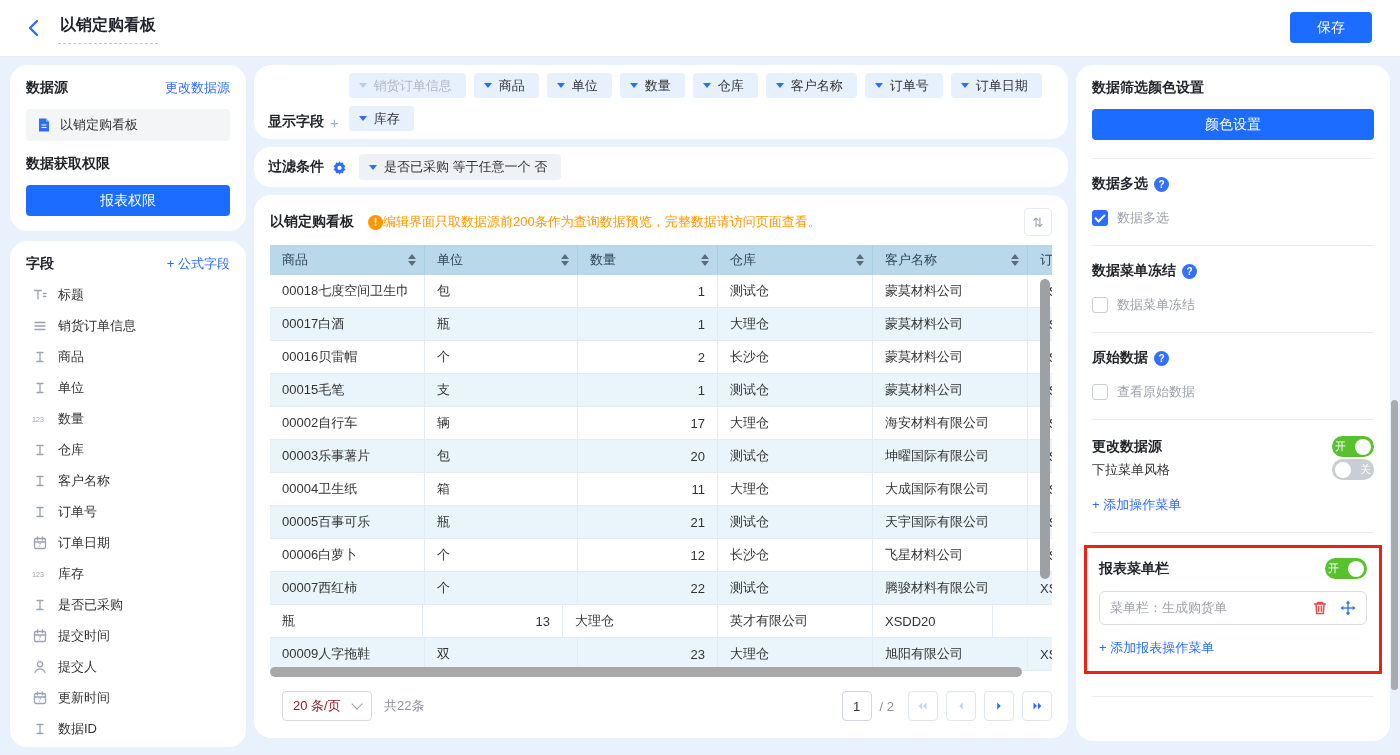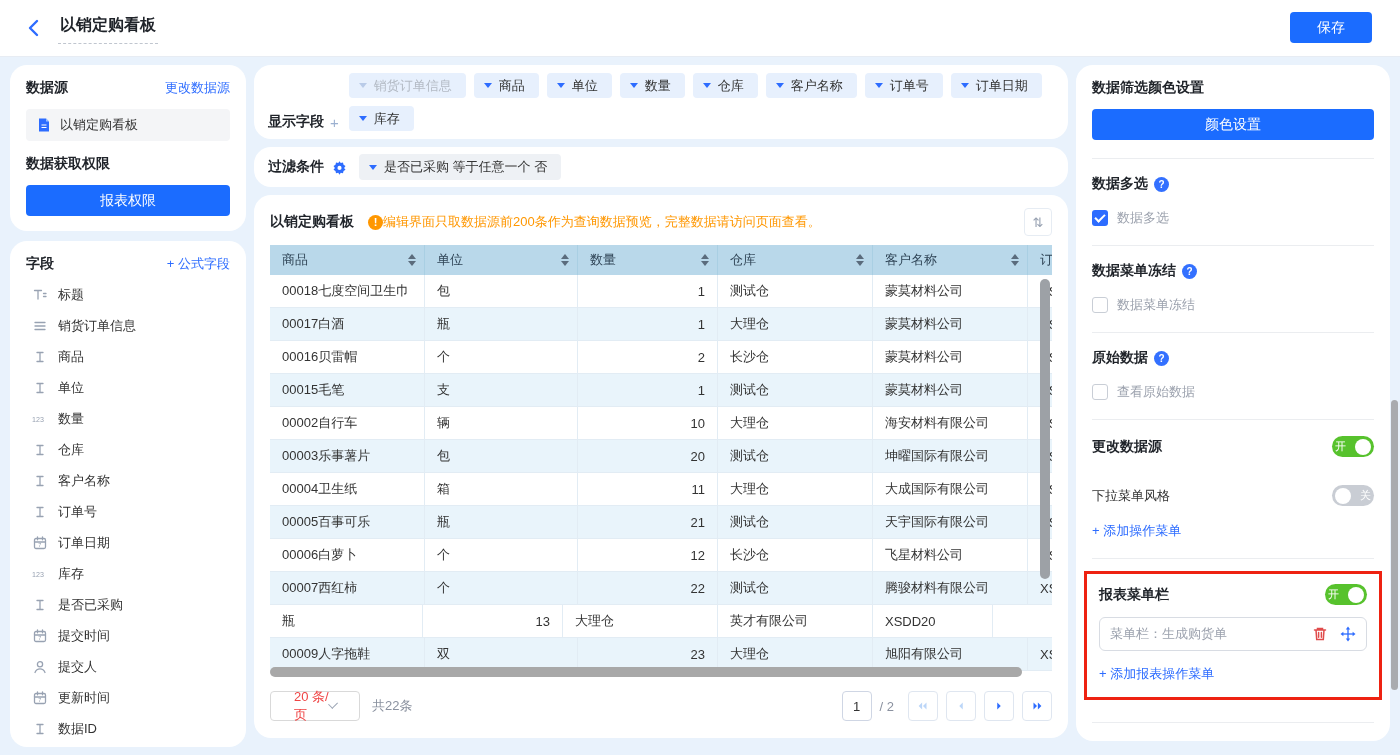--- a/index.html
+++ b/index.html
@@ -61,21 +61,21 @@
   .sort .s-up{width:0;height:0;border-left:4px solid transparent;border-right:4px solid transparent;border-bottom:5px solid #5a6b7c;}
   .sort .s-dn{width:0;height:0;border-left:4px solid transparent;border-right:4px solid transparent;border-top:5px solid #5a6b7c;}
   .tr{display:flex;height:33px;background:#fff;border-bottom:1px solid #e2ecf4;}
   .tr.alt{background:var(--row-alt);}
   .td{display:flex;align-items:center;padding:0 12px;font-size:13px;color:#333;border-right:1px solid #e2ecf4;flex:none;overflow:hidden;white-space:nowrap;}
   .c0{width:155px}.c1{width:153px}.c2{width:140px}.c3{width:155px}.c4{width:155px}.c5{width:120px}
   .td.c2{justify-content:flex-end;}
   .vscroll{position:absolute;top:34px;right:2px;width:10px;height:300px;border-radius:5px;background:#9da1a6;cursor:pointer;}
   .hscroll{position:absolute;bottom:2px;left:0;width:752px;height:10px;border-radius:5px;background:#a8a8a8;cursor:pointer;}
   .pager{margin-top:12px;display:flex;align-items:center;}
-  .size-sel{width:90px;height:30px;border:1px solid #d9d9d9;border-radius:4px;display:flex;align-items:center;justify-content:space-between;padding:0 23px;font-size:13px;color:#ef4444;cursor:pointer;background:#fff;}
+  .size-sel{width:90px;height:30px;border:1px solid #d9d9d9;border-radius:4px;display:flex;align-items:center;justify-content:space-between;padding:0 10px;font-size:13px;color:#7f1d1d;cursor:pointer;background:#fff;margin-left:12px;}
   .chev{width:8px;height:8px;border-right:1.5px solid #98a2b2;border-bottom:1.5px solid #98a2b2;transform:rotate(45deg);margin-top:-4px;}
   .total{font-size:13px;color:#8a919f;margin-left:12px;}
   .pager-right{margin-left:auto;display:flex;align-items:center;gap:8px;}
   .page-box{width:30px;height:30px;border:1px solid #cfd6e4;border-radius:4px;display:flex;align-items:center;justify-content:center;font-size:13px;color:#333;background:#fff;}
   .page-total{font-size:13px;color:#8a919f;margin-right:6px;}
   .nav-btn{width:30px;height:30px;border:1px solid #dfe6f0;border-radius:4px;background:#fff;display:flex;align-items:center;justify-content:center;cursor:pointer;}
   .nav-btn svg{width:14px;height:14px;}
   
   .rcard{height:676px;padding:14px 16px;position:relative;}
   .sec-title{display:flex;align-items:center;gap:6px;font-size:14px;font-weight:700;color:#1f2329;}
@@ -89,21 +89,21 @@
   .cb.off{background:#fff;border:1px solid #c9ced6;}
   .chk-lb{font-size:13px;color:#9ba1ad;}
   .mt16{margin-top:16px;}
   .row-between{display:flex;align-items:center;justify-content:space-between;}
   .toggle{width:42px;height:21px;border-radius:11px;display:flex;align-items:center;padding:0 3px;cursor:pointer;justify-content:space-between;}
   .toggle .t-lb{color:#fff;font-size:11px;line-height:1;}
   .toggle .knob{width:16px;height:16px;border-radius:50%;background:#fff;flex:none;}
   .toggle.on{background:var(--green);}
   .toggle.off{background:#c9cdd4;}
   .plain-lb{font-size:13px;color:#333;}
-  .mt14{margin-top:28px;}
+  .mt14{margin-top:2px;}
   .add-link{display:inline-block;margin-top:16px;font-size:13px;color:var(--link);cursor:pointer;}
   .red-box{margin:12px -8px 0 -8px;border:3px solid var(--red-annotation);padding:10px 12px 14px;}
   .menu-item{margin-top:12px;height:34px;border:1px solid #d8dce3;border-radius:6px;display:flex;align-items:center;padding:0 10px;}
   .menu-item .mi-lb{font-size:13px;color:#9ba1ad;flex:1;overflow:hidden;white-space:nowrap;}
   .mi-ic{width:16px;height:16px;cursor:pointer;margin-left:12px;flex:none;}
   .page-vscroll{position:fixed;right:2px;top:400px;width:7px;height:290px;border-radius:4px;background:#a9abaf;cursor:pointer;}
 </style>
 </head>
 <body>
 
@@ -415,21 +415,21 @@
               <div class="td c0">00015毛笔</div>
               <div class="td c1">支</div>
               <div class="td c2">1</div>
               <div class="td c3">测试仓</div>
               <div class="td c4">蒙莫材料公司</div>
               <div class="td c5">XSDD20</div>
             </div>
             <div class="tr">
               <div class="td c0">00002自行车</div>
               <div class="td c1">辆</div>
-              <div class="td c2">10</div>
+              <div class="td c2">17</div>
               <div class="td c3">大理仓</div>
               <div class="td c4">海安材料有限公司</div>
               <div class="td c5">XSDD20</div>
             </div>
             <div class="tr alt">
               <div class="td c0">00003乐事薯片</div>
               <div class="td c1">包</div>
               <div class="td c2">20</div>
               <div class="td c3">测试仓</div>
               <div class="td c4">坤曜国际有限公司</div>

